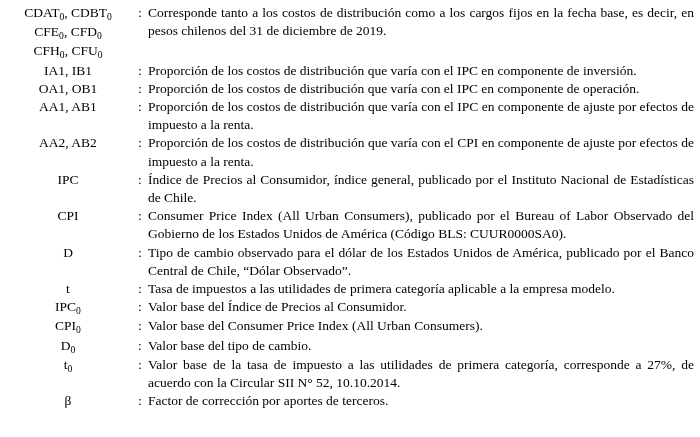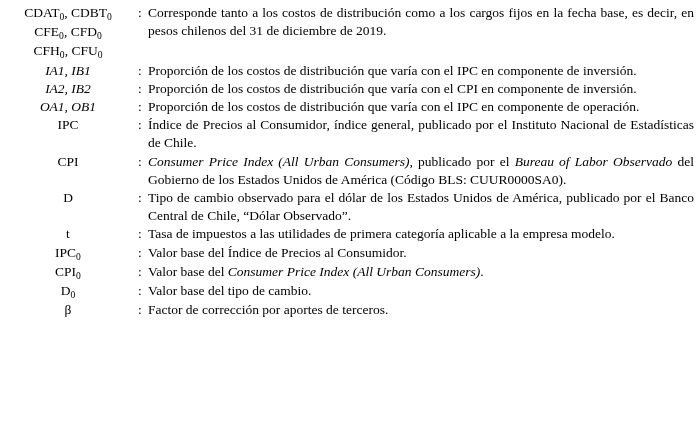--- a/index.html
+++ b/index.html
@@ -48,21 +48,21 @@
   td.def {
     font-size: 13.5px;
     line-height: 18.2px;
     text-align: justify;
     text-justify: inter-word;
     padding-right: 2px;
     padding-bottom: 2px;
     hyphens: none;
     margin-top: 12px;
   }
-  .it { font-style: italic; }
+  .it { }
   .sub {
     font-size: 9.6px;
     vertical-align: baseline;
     position: relative;
     top: 3px;
   }
   .term-line { display: block; white-space: nowrap; }
 </style>
 </head>
 <body>
@@ -81,31 +81,38 @@
         </tr>
         <tr>
           <td class="term">
             <span class="term-line"><span class="it">IA1, IB1</span></span>
           </td>
           <td class="colon">:</td>
           <td class="def">Proporción de los costos de distribución que varía con el IPC en componente de inversión.</td>
         </tr>
         <tr>
           <td class="term">
-            <span class="term-line"><span class="it">IA2, IB2</span></span>
-          </td>
-          <td class="colon">:</td>
-          <td class="def">Proporción de los costos de distribución que varía con el CPI en componente de inversión.</td>
-        </tr>
-        <tr>
-          <td class="term">
             <span class="term-line"><span class="it">OA1, OB1</span></span>
           </td>
           <td class="colon">:</td>
           <td class="def">Proporción de los costos de distribución que varía con el IPC en componente de operación.</td>
+        </tr>
+        <tr>
+          <td class="term">
+            <span class="term-line"><span>AA1, AB1</span></span>
+          </td>
+          <td class="colon">:</td>
+          <td class="def">Proporción de los costos de distribución que varía con el IPC en componente de ajuste por efectos de impuesto a la renta.</td>
+        </tr>
+        <tr>
+          <td class="term">
+            <span class="term-line"><span>AA2, AB2</span></span>
+          </td>
+          <td class="colon">:</td>
+          <td class="def">Proporción de los costos de distribución que varía con el CPI en componente de ajuste por efectos de impuesto a la renta.</td>
         </tr>
         <tr>
           <td class="term">
             <span class="term-line"><span>IPC</span></span>
           </td>
           <td class="colon">:</td>
           <td class="def">Índice de Precios al Consumidor, índice general, publicado por el Instituto Nacional de Estadísticas de Chile.</td>
         </tr>
         <tr>
           <td class="term">
@@ -144,20 +151,27 @@
         </tr>
         <tr>
           <td class="term">
             <span class="term-line"><span>D</span><span class="sub">0</span></span>
           </td>
           <td class="colon">:</td>
           <td class="def">Valor base del tipo de cambio.</td>
         </tr>
         <tr>
           <td class="term">
+            <span class="term-line"><span>t</span><span class="sub">0</span></span>
+          </td>
+          <td class="colon">:</td>
+          <td class="def">Valor base de la tasa de impuesto a las utilidades de primera categoría, corresponde a 27%, de acuerdo con la Circular SII N° 52, 10.10.2014.</td>
+        </tr>
+        <tr>
+          <td class="term">
             <span class="term-line"><span>β</span></span>
           </td>
           <td class="colon">:</td>
           <td class="def">Factor de corrección por aportes de terceros.</td>
         </tr>
       </tbody>
   </table>
 </div>
 
 </body></html>

